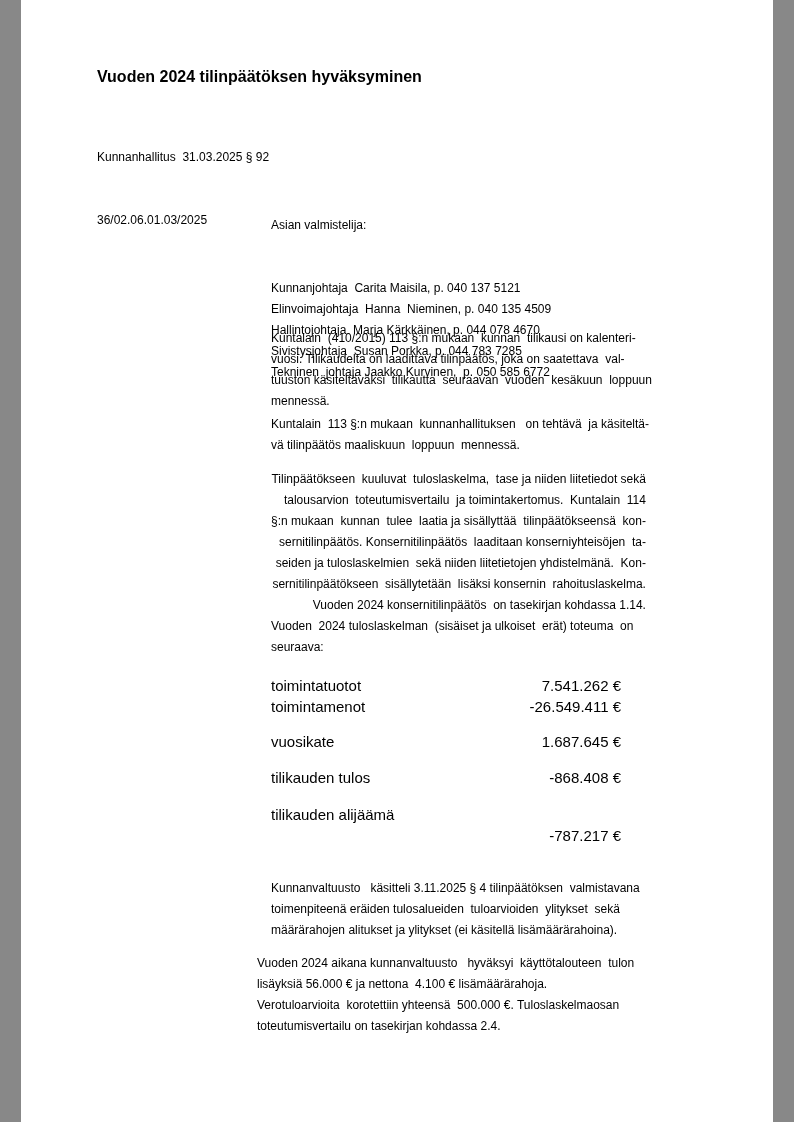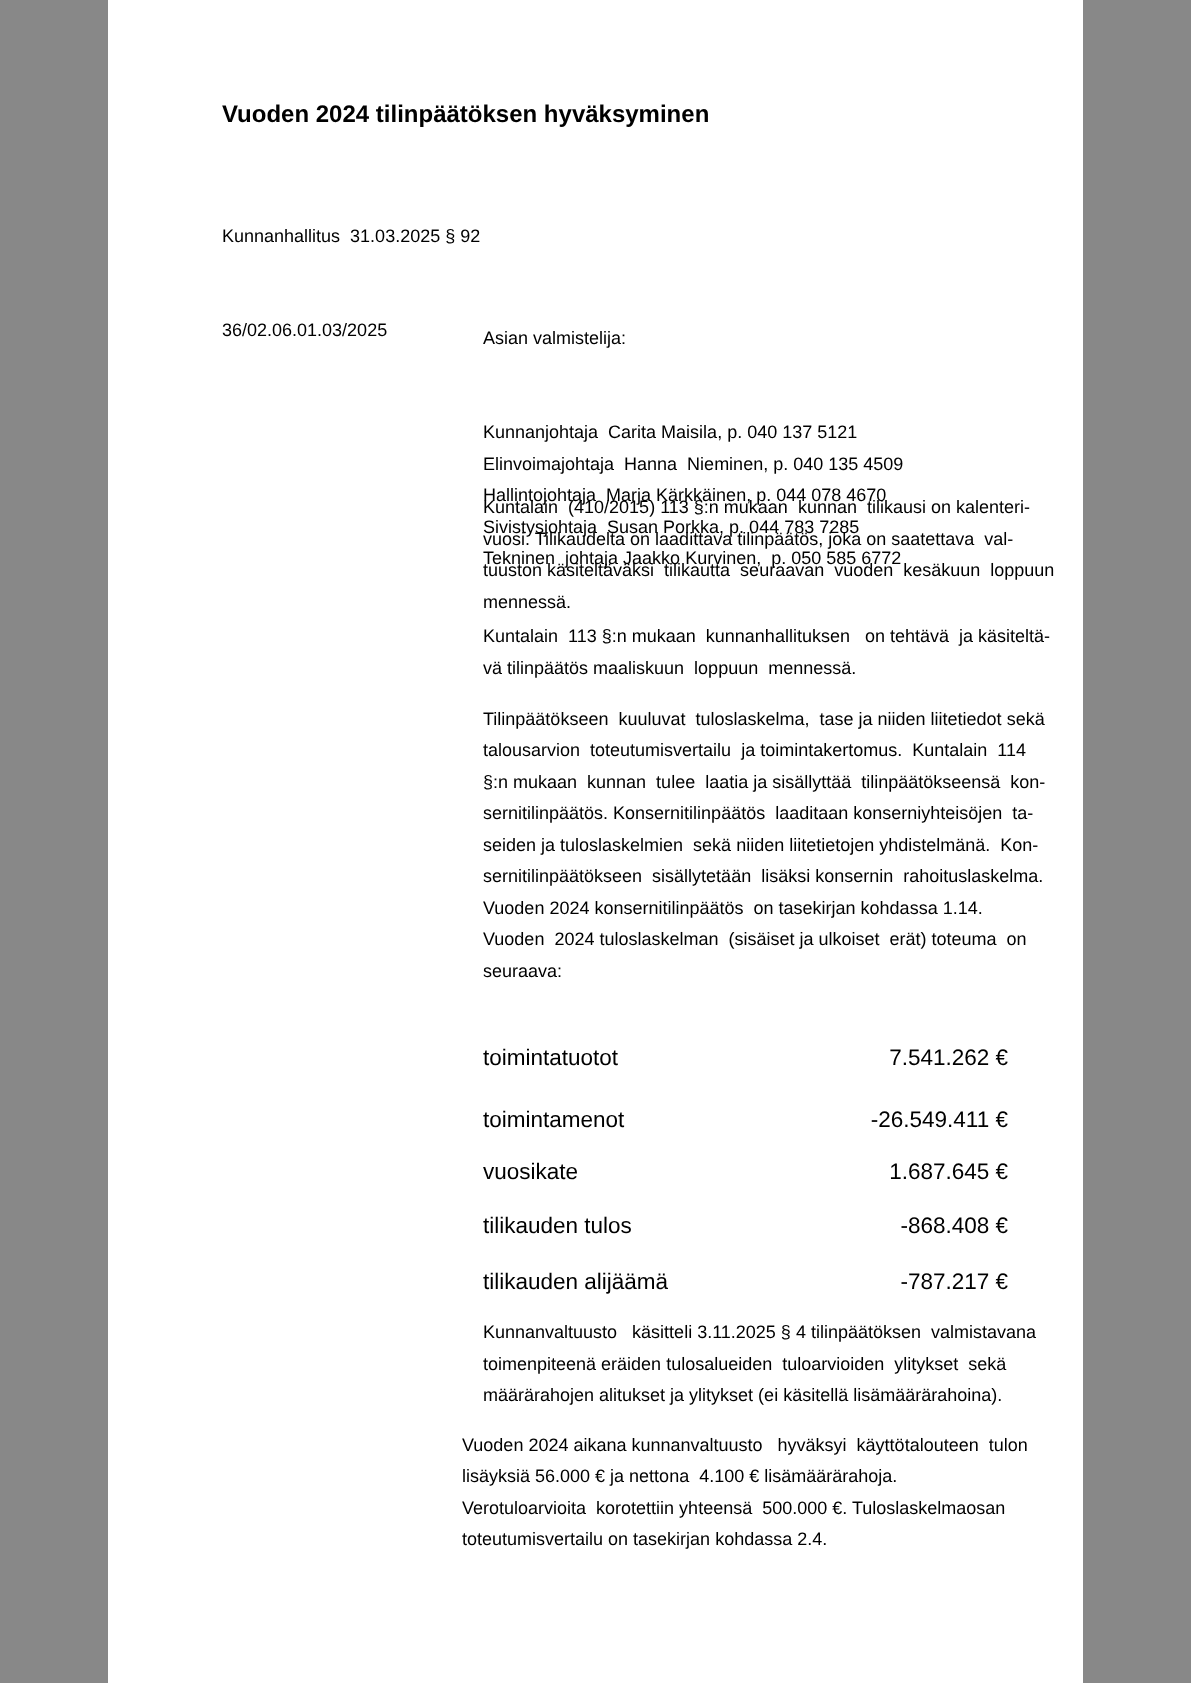--- a/index.html
+++ b/index.html
@@ -2,21 +2,21 @@
 <html><head>
 <meta charset="utf-8">
 <style>
   html, body {
     margin: 0;
     padding: 0;
     background: #888;
   }
   .page {
     position: relative;
-    width: 650px;
+    width: 752px;
     height: 1122px;
     margin: 0 auto;
     background: #ffffff;
     font-family: "Liberation Sans", sans-serif;
     color: #000000;
     overflow: hidden;
   }
   .abs { position: absolute; }
   .doc-title {
     font-size: 16px;
@@ -30,27 +30,26 @@
     white-space: pre;
   }
   .fin-table {
     width: 350px;
   }
   .fin-row {
     display: flex;
     justify-content: space-between;
     font-size: 15px;
     line-height: 21px;
-    margin-top: 20px;
   }
   .fin-row .lbl { text-align: left; white-space: pre; }
   .fin-row .val { text-align: right; white-space: pre; }
   .gap-sm { margin-top: 14px; }
   .gap-md { margin-top: 15px; gap: 31px; }
-  .gap-lg { margin-top: 16px; }
+  .gap-lg { margin-top: 16px; flex-direction: column; }
 </style>
 </head>
 <body>
 
 <div class="page">
 
   <h1 class="abs doc-title" style="left:76px; top:66px; margin:0;">Vuoden 2024 tilinpäätöksen hyväksyminen</h1>
 
   <div class="abs text" style="left:76px; top:105px;">
     <div>Kunnanhallitus  31.03.2025 § 92</div>
@@ -67,21 +66,21 @@
   </div>
 
   <div class="abs text" style="left:250px; top:328px;">Kuntalain  (410/2015) 113 §:n mukaan  kunnan  tilikausi on kalenteri-
 vuosi. Tilikaudelta on laadittava tilinpäätös, joka on saatettava  val-
 tuuston käsiteltäväksi  tilikautta  seuraavan  vuoden  kesäkuun  loppuun
 mennessä.</div>
 
   <div class="abs text" style="left:250px; top:414px;">Kuntalain  113 §:n mukaan  kunnanhallituksen   on tehtävä  ja käsiteltä-
 vä tilinpäätös maaliskuun  loppuun  mennessä.</div>
 
-  <div class="abs text" style="left:250px; top:469px;">Tilinpäätökseen  kuuluvat  tuloslaskelma,  tase ja niiden liitetiedot sekä
+  <div class="abs text" style="left:250px; top:469px;text-align:right;">Tilinpäätökseen  kuuluvat  tuloslaskelma,  tase ja niiden liitetiedot sekä
 talousarvion  toteutumisvertailu  ja toimintakertomus.  Kuntalain  114
 §:n mukaan  kunnan  tulee  laatia ja sisällyttää  tilinpäätökseensä  kon-
 sernitilinpäätös. Konsernitilinpäätös  laaditaan konserniyhteisöjen  ta-
 seiden ja tuloslaskelmien  sekä niiden liitetietojen yhdistelmänä.  Kon-
 sernitilinpäätökseen  sisällytetään  lisäksi konsernin  rahoituslaskelma.
 Vuoden 2024 konsernitilinpäätös  on tasekirjan kohdassa 1.14.</div>
 
   <div class="abs text" style="left:250px; top:616px;">Vuoden  2024 tuloslaskelman  (sisäiset ja ulkoiset  erät) toteuma  on
 seuraava:</div>
 

